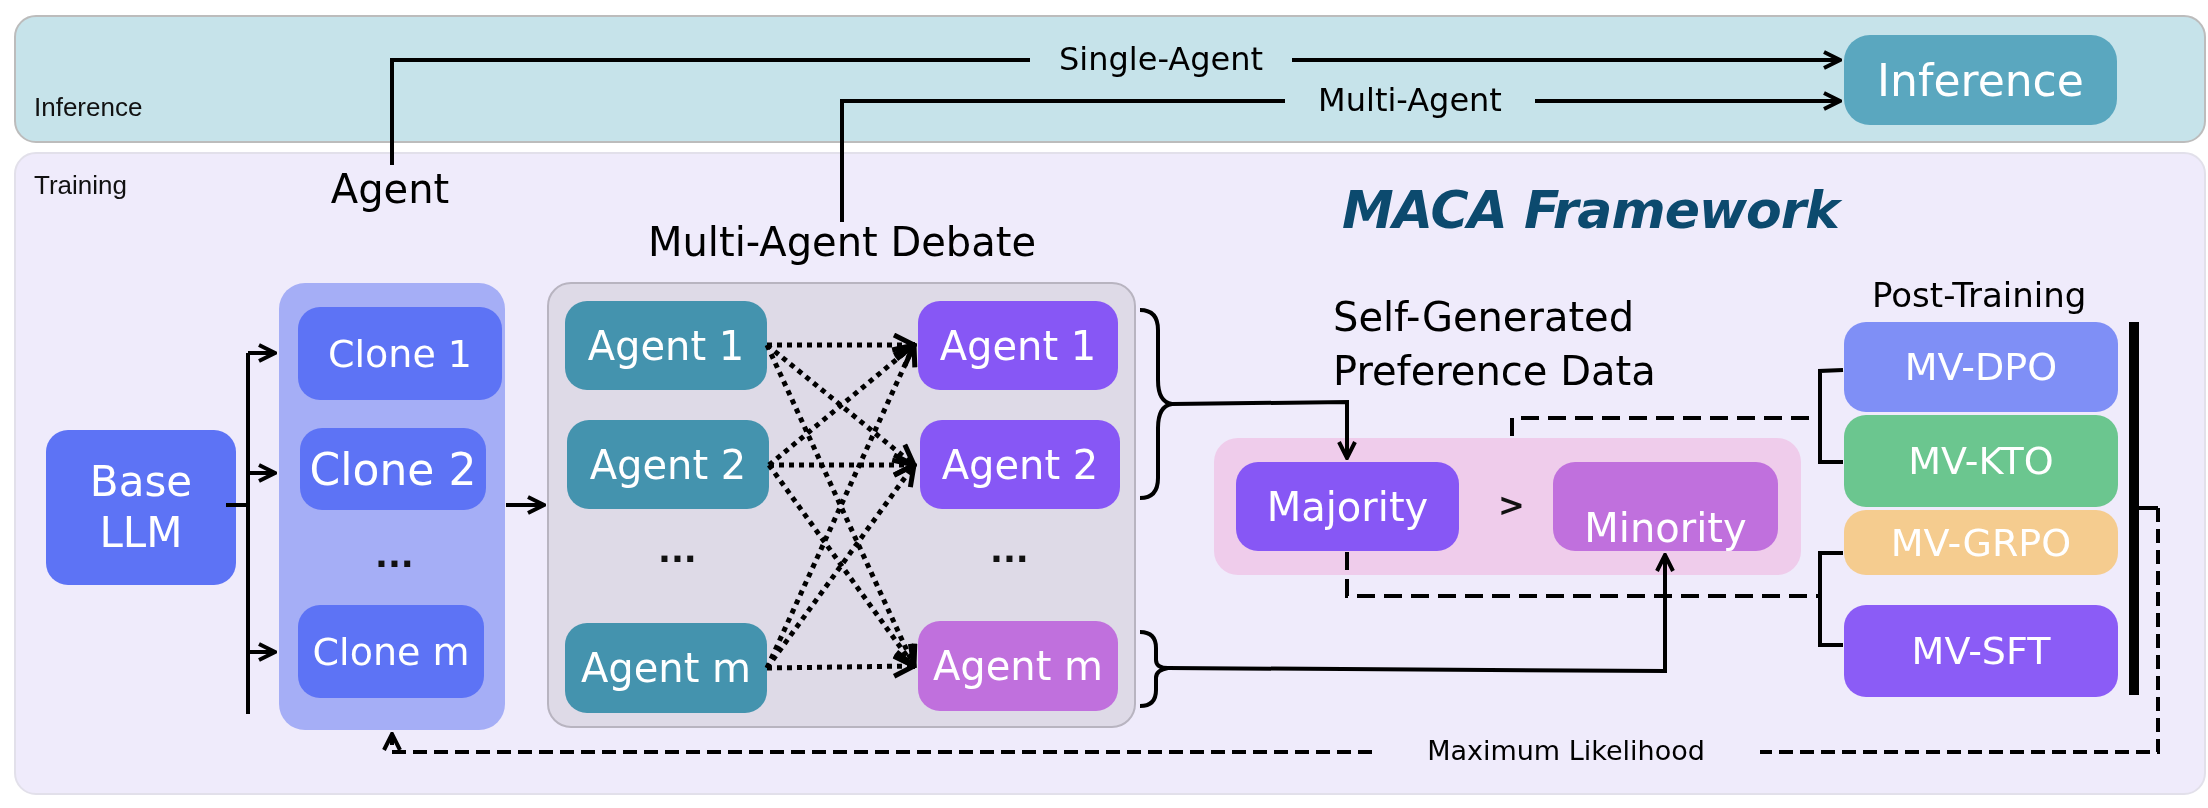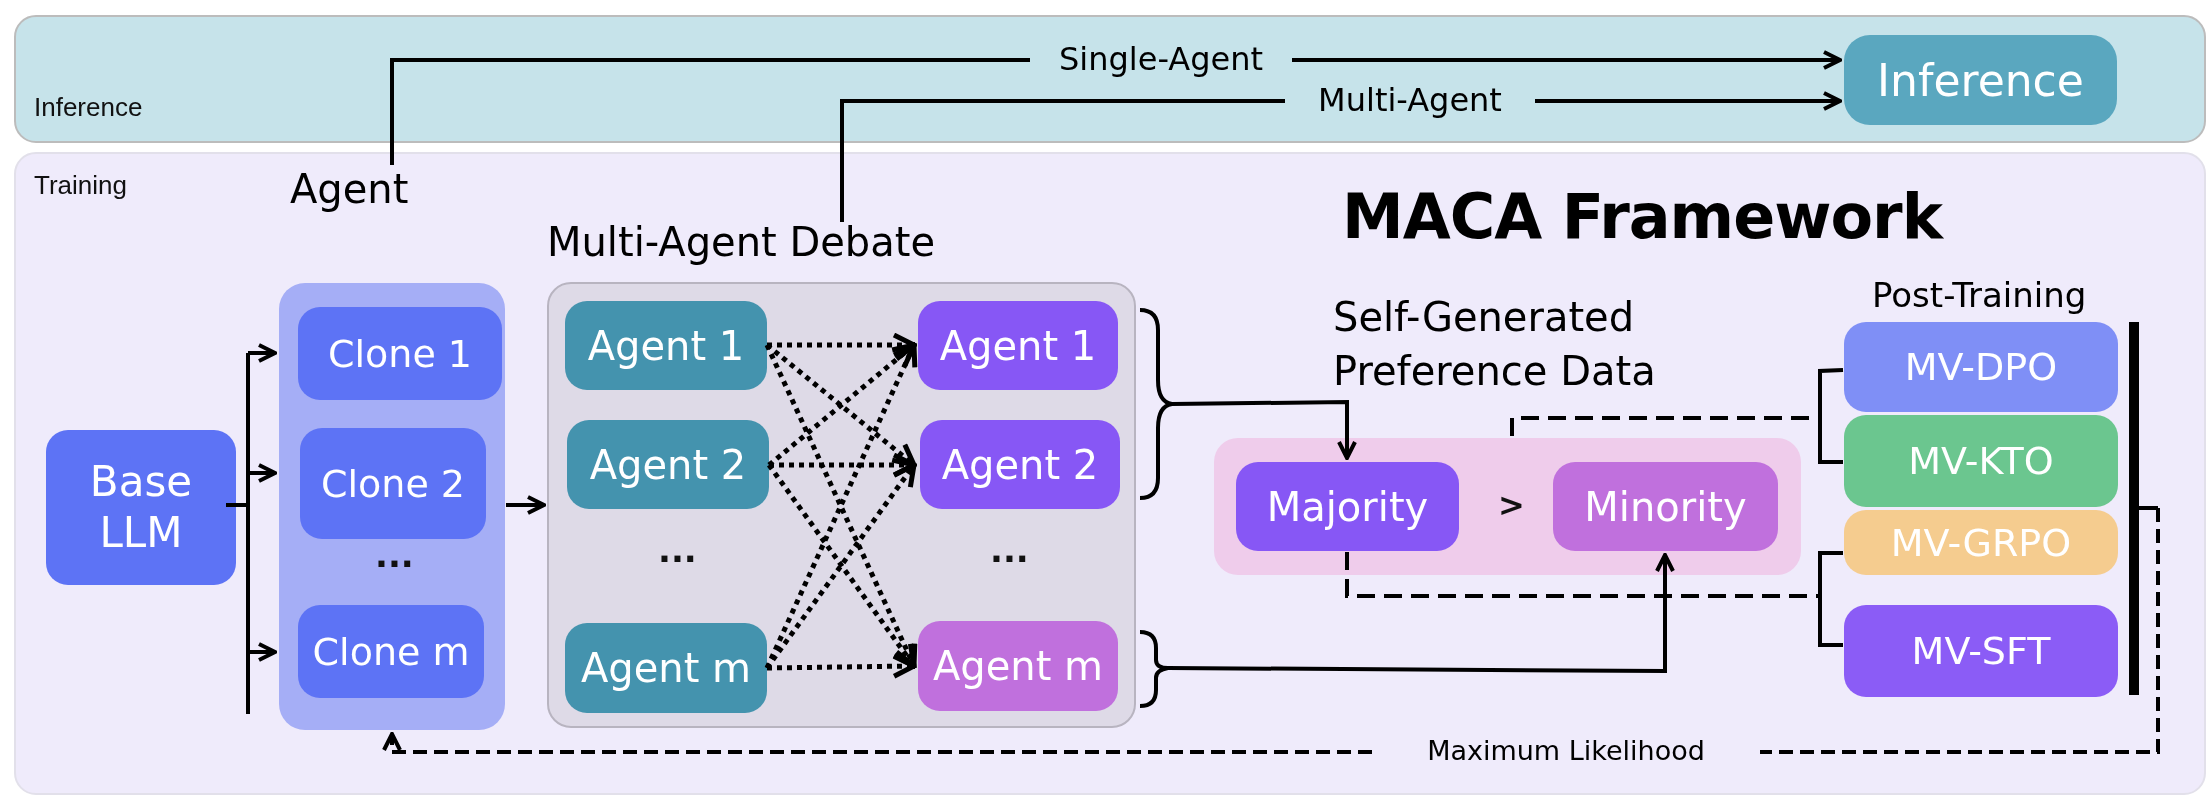--- a/index.html
+++ b/index.html
@@ -2,22 +2,22 @@
 <html><head>
 <meta charset="utf-8">
 <style>
   html,body{margin:0;padding:0;background:#ffffff;}
   body{width:2208px;height:808px;position:relative;overflow:hidden;font-family:"DejaVu Sans",sans-serif;}
   .abs{position:absolute;box-sizing:border-box;}
   .panel-inf{left:14px;top:15px;width:2192px;height:128px;background:#c6e3ea;border:2px solid #bcbcbc;border-radius:22px;}
   .panel-train{left:14px;top:152px;width:2192px;height:643px;background:#efebfb;border:2px solid #e2e0ea;border-radius:22px;}
   .lbl-small{font-size:26px;color:#111;font-family:"Liberation Sans",sans-serif;}
   .box{display:flex;align-items:center;justify-content:center;color:#fff;text-align:center;border-radius:22px;font-family:"DejaVu Sans",sans-serif;}
-  .hdr{font-size:40px;color:#000;text-align:left;line-height:1.2;font-family:"DejaVu Sans",sans-serif;}
-  .title{font-size:62px;font-weight:bold;color:#000000;font-family:"DejaVu Sans",sans-serif;letter-spacing:-1px;}
+  .hdr{font-size:40px;color:#000;text-align:center;line-height:1.2;font-family:"DejaVu Sans",sans-serif;}
+  .title{font-size:52px;font-weight:bold;color:#0c4a6e;font-family:"DejaVu Sans",sans-serif;letter-spacing:-1px;font-style:italic;}
   svg.overlay{position:absolute;left:0;top:0;}
   .dots{font-size:34px;color:#111;font-weight:bold;}
 </style>
 </head>
 <body>
 
 <div class="abs panel-inf" style="background: rgb(198, 227, 234);"></div>
 <div class="abs panel-train" style="background: rgb(239, 235, 251);"></div>
 
 <div class="abs lbl-small" style="left:34px;top:92px;">Inference</div>
@@ -34,21 +34,21 @@
   <span>LLM</span>
 </div>
 
 <div class="abs hdr" style="left:290px;top:165px;width:200px;">
   <div>Agent</div>
 </div>
 <div class="abs" id="clone-panel" style="left: 279px; top: 283px; width: 226px; height: 447px; border-radius: 26px; background: rgb(165, 174, 246);"></div>
 <div class="abs box clone" style="left: 298px; top: 307px; width: 204px; height: 93px; font-size: 38px; background: rgb(93, 115, 245);">
     <span>Clone 1</span>
   </div>
-<div class="abs box clone" style="left: 300px; top: 428px; width: 186px; height: 111px; font-size: 38px; background: rgb(93, 115, 245);">
+<div class="abs box clone" style="left: 300px; top: 428px; width: 186px; height: 82px; font-size: 44px; background: rgb(93, 115, 245);">
     <span>Clone 2</span>
   </div>
 <div class="abs dots" style="left:375px;top:535px;">...</div>
 <div class="abs box clone" style="left: 298px; top: 605px; width: 186px; height: 93px; font-size: 38px; background: rgb(93, 115, 245);">
     <span>Clone m</span>
   </div>
 
 <div class="abs hdr" style="left:547px;top:218px;width:590px;">Multi-Agent Debate</div>
 <div class="abs" id="debate-panel" style="left: 547px; top: 282px; width: 589px; height: 446px; border-radius: 24px; border: 2px solid rgb(184, 180, 192); background: rgb(222, 218, 231);"></div>
 
@@ -76,21 +76,21 @@
 
 <div class="abs" style="left:1333px;top:290px;font-size:40px;line-height:1.35;color:#000;font-family:'DejaVu Sans',sans-serif;">
   <div>Self-Generated</div>
   <div>Preference Data</div>
 </div>
 <div class="abs" id="pref-panel" style="left: 1214px; top: 438px; width: 587px; height: 137px; border-radius: 24px; background: rgb(239, 204, 235);"></div>
 <div class="abs box" id="majority-box" style="left: 1236px; top: 462px; width: 223px; height: 89px; font-size: 40px; background: rgb(135, 87, 245);">
     <span>Majority</span>
   </div>
 <div class="abs" style="left:1498px;top:486px;font-size:32px;font-weight:bold;color:#111;">&gt;</div>
-<div class="abs box" id="minority-box" style="left: 1553px; top: 462px; width: 225px; height: 89px; font-size: 40px; background: rgb(192, 112, 221);">
+<div class="abs box" id="minority-box" style="left: 1553px; top: 462px; width: 225px; height: 89px; font-size: 40px; background: rgb(192, 112, 221); align-items: flex-end;">
     <span>Minority</span>
   </div>
 
 <div class="abs" style="left:1872px;top:275px;font-size:34px;color:#000;font-family:'DejaVu Sans',sans-serif;">Post-Training</div>
 <div class="abs box mv" style="left: 1844px; top: 322px; width: 274px; height: 90px; font-size: 38px; background: rgb(127, 143, 246);">
     <span>MV-DPO</span>
   </div>
 <div class="abs box mv" style="left: 1844px; top: 415px; width: 274px; height: 92px; font-size: 38px; background: rgb(107, 198, 143);">
     <span>MV-KTO</span>
   </div>

